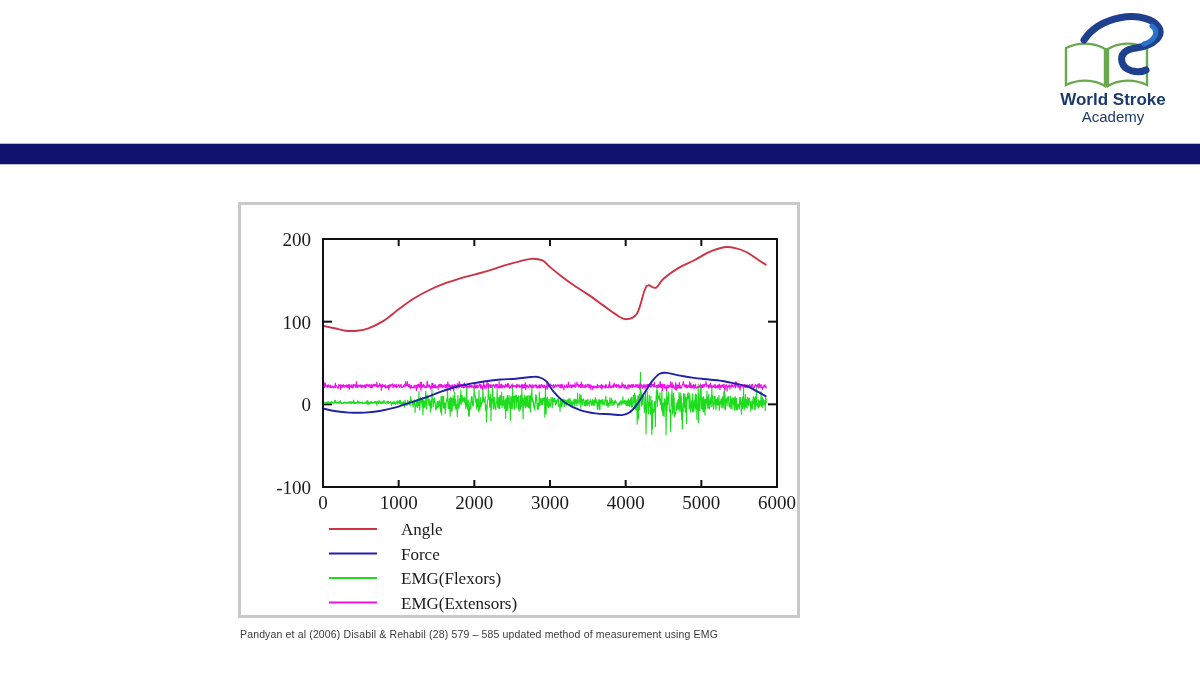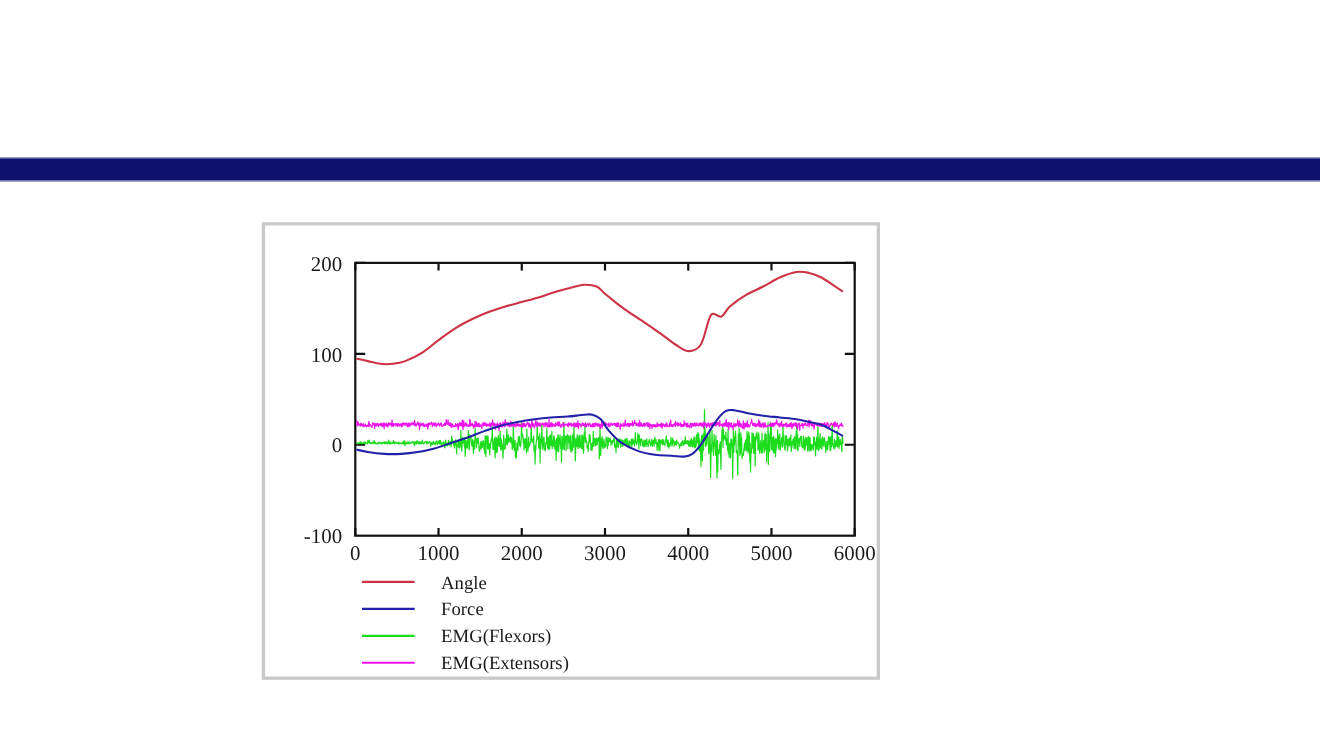--- a/index.html
+++ b/index.html
@@ -42,20 +42,35 @@
   .ax-label{font-family:"Liberation Serif", serif;font-size:19px;fill:#1a1a1a;}
   .lg-label{font-family:"Liberation Serif", serif;font-size:17px;fill:#1a1a1a;}
 </style>
 </head>
 <body>
 
 <div class="slide">
 
   <div class="header-rule"></div>
 
+  <div class="wsa-logo">
+    <svg width="130" height="118" viewBox="0 0 130 118" xmlns="http://www.w3.org/2000/svg">
+      <g>
+        <path d="M18 40 C30 34, 46 34, 57 41 L57 78 C46 71, 30 71, 18 77 Z" fill="#ffffff" stroke="#6aa84f" stroke-width="2.4"></path>
+        <path d="M99 40 C87 34, 71 34, 60 41 L60 78 C71 71, 87 71, 99 77 Z" fill="#ffffff" stroke="#6aa84f" stroke-width="2.4"></path>
+        <path d="M58.5 40 L58.5 79" stroke="#6aa84f" stroke-width="2.2"></path>
+      </g>
+      <g>
+        <path d="M36 32 C52 8, 92 2, 108 16 C120 27, 104 38, 88 40 C78 41, 72 46, 74 54 C76 63, 90 66, 98 62" fill="none" stroke="#1f3f8f" stroke-width="7" stroke-linecap="round"></path>
+        <path d="M104 18 C112 24, 106 33, 96 36" fill="none" stroke="#2b73c9" stroke-width="5" stroke-linecap="round"></path>
+      </g>
+      <text x="65" y="97" text-anchor="middle" font-family="Liberation Sans, sans-serif" font-size="17" font-weight="bold" fill="#1b3a6b">World Stroke</text>
+      <text x="65" y="114" text-anchor="middle" font-family="Liberation Sans, sans-serif" font-size="15" fill="#1b3a6b">Academy</text>
+    </svg>
+  </div>
 
   <div class="figure-panel">
     <svg id="chart-svg" width="556" height="410" viewBox="0 0 556 410" xmlns="http://www.w3.org/2000/svg">
         <rect x="82" y="34" width="454" height="248" fill="none" stroke="#111" stroke-width="2"></rect>
         <line x1="82" y1="282" x2="82" y2="275" stroke="#111" stroke-width="2"></line>
         <line x1="82" y1="34" x2="82" y2="41" stroke="#111" stroke-width="2"></line>
         <text x="82" y="304" text-anchor="middle" class="ax-label">0</text>
         <line x1="157.66666666666666" y1="282" x2="157.66666666666666" y2="275" stroke="#111" stroke-width="2"></line>
         <line x1="157.66666666666666" y1="34" x2="157.66666666666666" y2="41" stroke="#111" stroke-width="2"></line>
         <text x="157.66666666666666" y="304" text-anchor="middle" class="ax-label">1000</text>
@@ -95,15 +110,16 @@
         <text x="160" y="330" class="lg-label">Angle</text>
         <line x1="88" y1="348.5" x2="136" y2="348.5" stroke="#2222a8" stroke-width="2"></line>
         <text x="160" y="354.5" class="lg-label">Force</text>
         <line x1="88" y1="373" x2="136" y2="373" stroke="#1ddb1d" stroke-width="2"></line>
         <text x="160" y="379" class="lg-label">EMG(Flexors)</text>
         <line x1="88" y1="397.5" x2="136" y2="397.5" stroke="#ea14ea" stroke-width="2"></line>
         <text x="160" y="403.5" class="lg-label">EMG(Extensors)</text>
       </svg>
   </div>
 
+  <div class="caption">Pandyan et al (2006) Disabil &amp; Rehabil (28) 579 – 585 updated method of measurement  using EMG</div>
 
 
 </div>
 
 </body></html>

